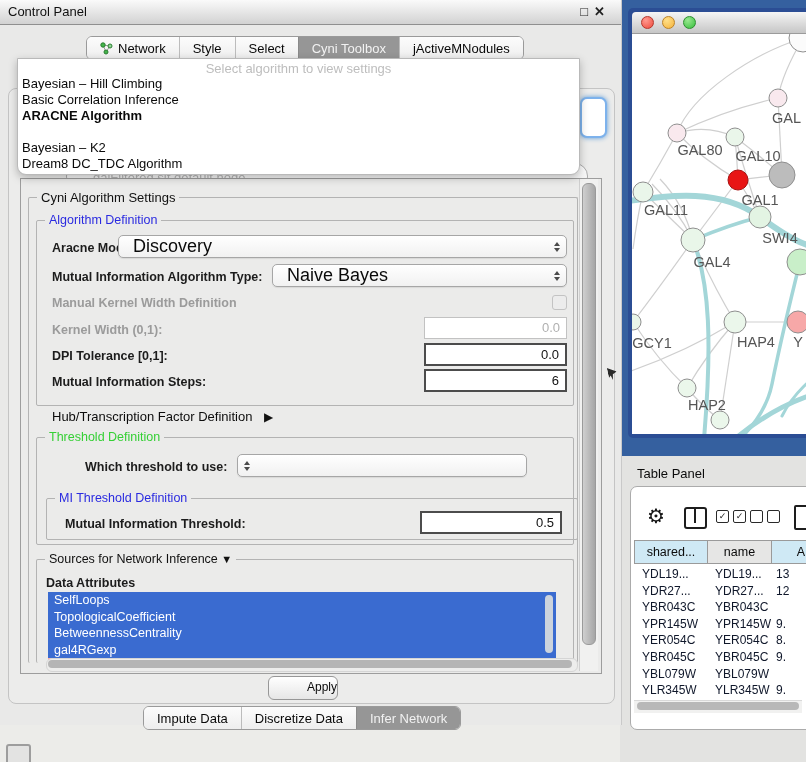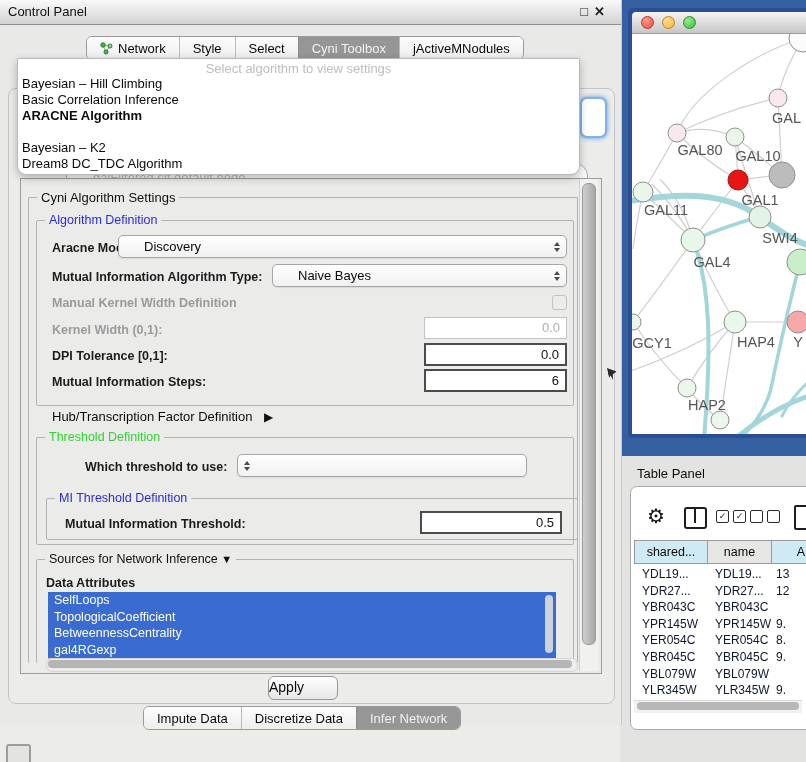--- a/index.html
+++ b/index.html
@@ -47,21 +47,21 @@
   .fs{border:1px solid #b3b3b3;border-radius:2px;}
   .fs-legend{position:absolute;top:-8px;left:8px;background:#ebebea;padding:0 4px;font-size:12.5px;white-space:nowrap;}
   .leg-blue{color:#2a2ae0;}
   .leg-green{color:#35d035;}
   .lbl{font-size:12.5px;font-weight:bold;color:#1c1c1c;white-space:nowrap;}
   .lbl.dis{color:#9b9b9b;}
 
   
   .combo{border:1px solid #a6a6a6;border-radius:5px;background:linear-gradient(#ffffff,#f1f1f1);
      display:flex;align-items:center;box-sizing:border-box;box-shadow:0 1px 1px rgba(0,0,0,.08);}
-  .combo .val{font-size:13px;color:#0a0a0a;padding-left:25px;flex:1;white-space:nowrap;overflow:hidden;}
+  .combo .val{font-size:18px;color:#0a0a0a;padding-left:14px;flex:1;white-space:nowrap;overflow:hidden;}
   .combo .arr{width:18px;display:flex;flex-direction:column;align-items:center;justify-content:center;gap:2px;}
   .tu{width:0;height:0;border-left:3.5px solid transparent;border-right:3.5px solid transparent;border-bottom:4.5px solid #4b4b4b;}
   .td{width:0;height:0;border-left:3.5px solid transparent;border-right:3.5px solid transparent;border-top:4.5px solid #4b4b4b;}
 
   
   .tf{border:1px solid #c2c2c2;background:#fff;font-size:13px;text-align:right;
       box-sizing:border-box;padding:2px 6px 0 0;}
   .tf.focusd{border:2px solid #4c4c4c;}
   .tf.dis{color:#b0b0b0;}
   .chk{width:13px;height:13px;border:1px solid #c3c3c3;border-radius:3px;background:#ececec;}
@@ -72,21 +72,21 @@
   .list-thumb{right:3px;top:3px;width:8px;height:58px;background:#ccd3dd;border-radius:4px;}
 
   
   .vsb-track{left:579px;top:179px;width:18px;height:492px;background:#f1f1f0;border-left:1px solid #cfcfcf;}
   .vsb-thumb{left:582px;top:183px;width:12px;height:460px;border-radius:6px;
      background:linear-gradient(90deg,#cfcfcf,#a6a6a6);border:1px solid #9a9a9a;}
   .hsb{left:46px;top:658px;width:530px;height:12px;background:#ededec;border:1px solid #d5d5d5;border-radius:6px;}
   .hsb-thumb{left:1px;top:1px;width:524px;height:8px;background:#b5b5b5;border-radius:4px;}
 
   .apply{left:268px;top:676px;width:68px;height:22px;border:1px solid #979797;border-radius:6px;
-     background:linear-gradient(#ffffff,#e6e6e6);font-size:14px;text-align:left;line-height:21px;color:#090909;}
+     background:linear-gradient(#ffffff,#e6e6e6);font-size:12px;text-align:right;line-height:21px;color:#090909;}
 
   .hub-arrow{display:inline-block;margin-left:8px;font-size:12px;color:#111;}
 
   
   .desk-blue{left:620px;top:0;width:186px;height:456px;background:#35609f;}
   .desk-gray{left:620px;top:456px;width:186px;height:306px;background:#e3e3e1;}
   .net-win{left:628px;top:8px;width:200px;height:430px;background:#2b4d94;border-radius:5px;padding:0;}
   .net-title{left:632px;top:12px;width:192px;height:22px;border-radius:4px 4px 0 0;
      background:linear-gradient(#f5f5f5,#c6c6c6);border-bottom:1px solid #9b9b9b;display:flex;align-items:center;padding-left:9px;gap:8px;box-sizing:border-box;}
   .light{width:13px;height:13px;border-radius:50%;box-sizing:border-box;}

